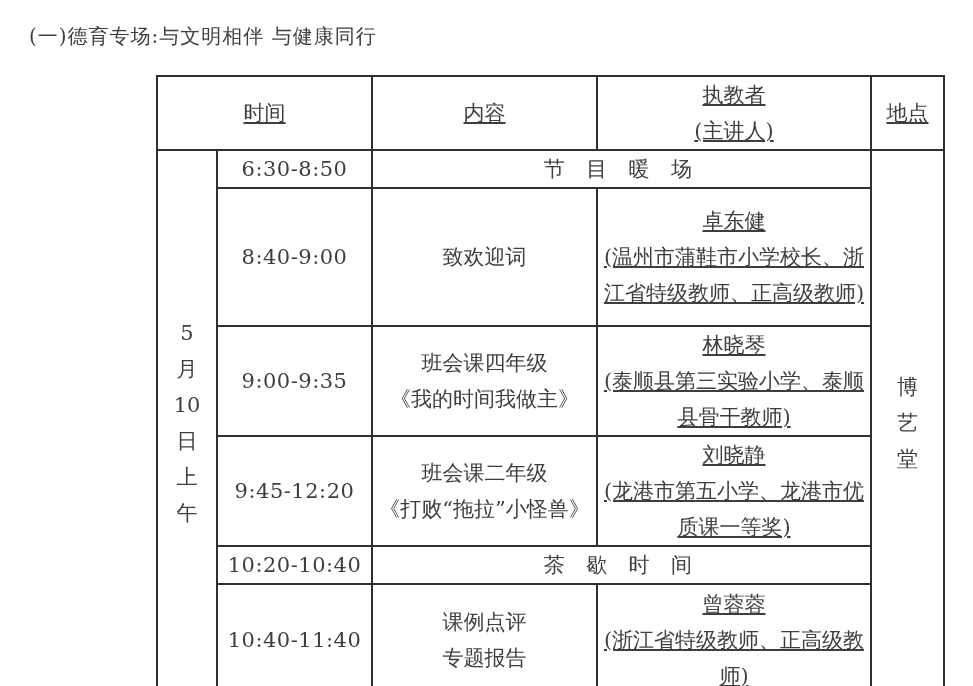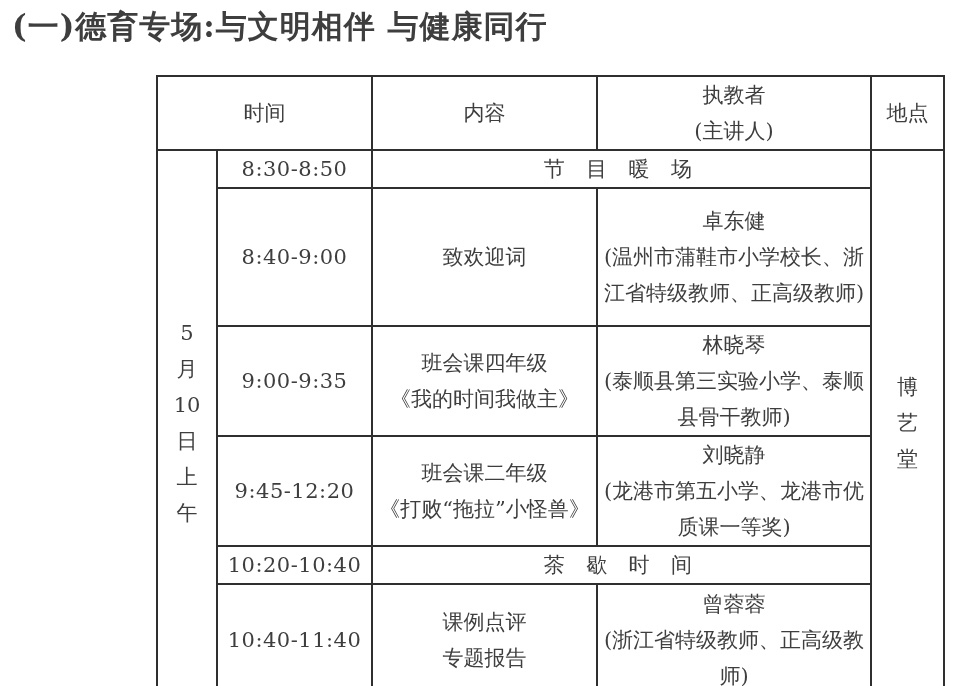--- a/index.html
+++ b/index.html
@@ -12,23 +12,23 @@
     height: 686px;
     position: relative;
     overflow: hidden;
     font-family: "DejaVu Serif", "Liberation Serif", serif;
     color: var(--text-color, #3e3e3e);
   }
   .title {
     position: absolute;
     left: 12px;
     top: 6px;
-    margin: 0;
-    font-size: 31px;
-    font-weight: 700;
+    margin: 17px;
+    font-size: 20px;
+    font-weight: 400;
     letter-spacing: 1px;
     white-space: nowrap;
     color: var(--text-color, #3e3e3e);
   }
   table.schedule {
     position: absolute;
     left: 156px;
     top: 75px;
     width: 787px;
     border-collapse: collapse;
@@ -40,33 +40,33 @@
     border: 2px solid var(--border-color, #2f2f2f);
     text-align: center;
     vertical-align: middle;
     font-weight: normal;
     font-size: 21px;
     line-height: 36px;
     padding: 0 2px;
     white-space: pre-line;
     color: var(--text-color, #3e3e3e);
   }
-  tr.r-head  { height: 65px; }
+  tr.r-head  { height: 65px; text-decoration: underline; }
   tr.r-1     { height: 32px; }
   tr.r-2     { height: 138px; }
   tr.r-3     { height: 110px; }
   tr.r-4     { height: 100px; }
   tr.r-5     { height: 33px; padding-left: 12px; }
   tr.r-6     { height: 112px; }
   tr.r-6 td  { border-bottom-width: 3px; }
   th.h-instructor { line-height: 33px; }
   td.time-cell { font-size: 22px; letter-spacing: 0.5px; }
   td.session-cell { letter-spacing: 0.35em; }
   td.content-cell { padding: 0 15px; margin-top: 28px; }
-  td.instructor-cell { padding: 0 15px; }
+  td.instructor-cell { padding: 0 15px; text-decoration: underline; }
   td.date-cell {
     font-size: 21px;
     line-height: 34px;
     padding: 0;
   }
   td.venue-cell {
     font-size: 22px;
     line-height: 67px;
     padding: 0;
   }
@@ -93,21 +93,21 @@
       <th>地点</th>
     </tr>
 
     <tr class="r-1">
       <td rowspan="6" class="date-cell">5
 月
 10
 日
 上
 午</td>
-      <td class="time-cell">8:30-8:50</td>
+      <td class="time-cell">6:30-8:50</td>
       <td colspan="2" class="session-cell">节 目 暖 场</td>
       <td rowspan="6" class="venue-cell">博
 艺
 堂</td>
     </tr>
 
     <tr class="r-2">
       <td class="time-cell">8:40-9:00</td>
       <td class="content-cell">致欢迎词</td>
       <td class="instructor-cell">卓东健

